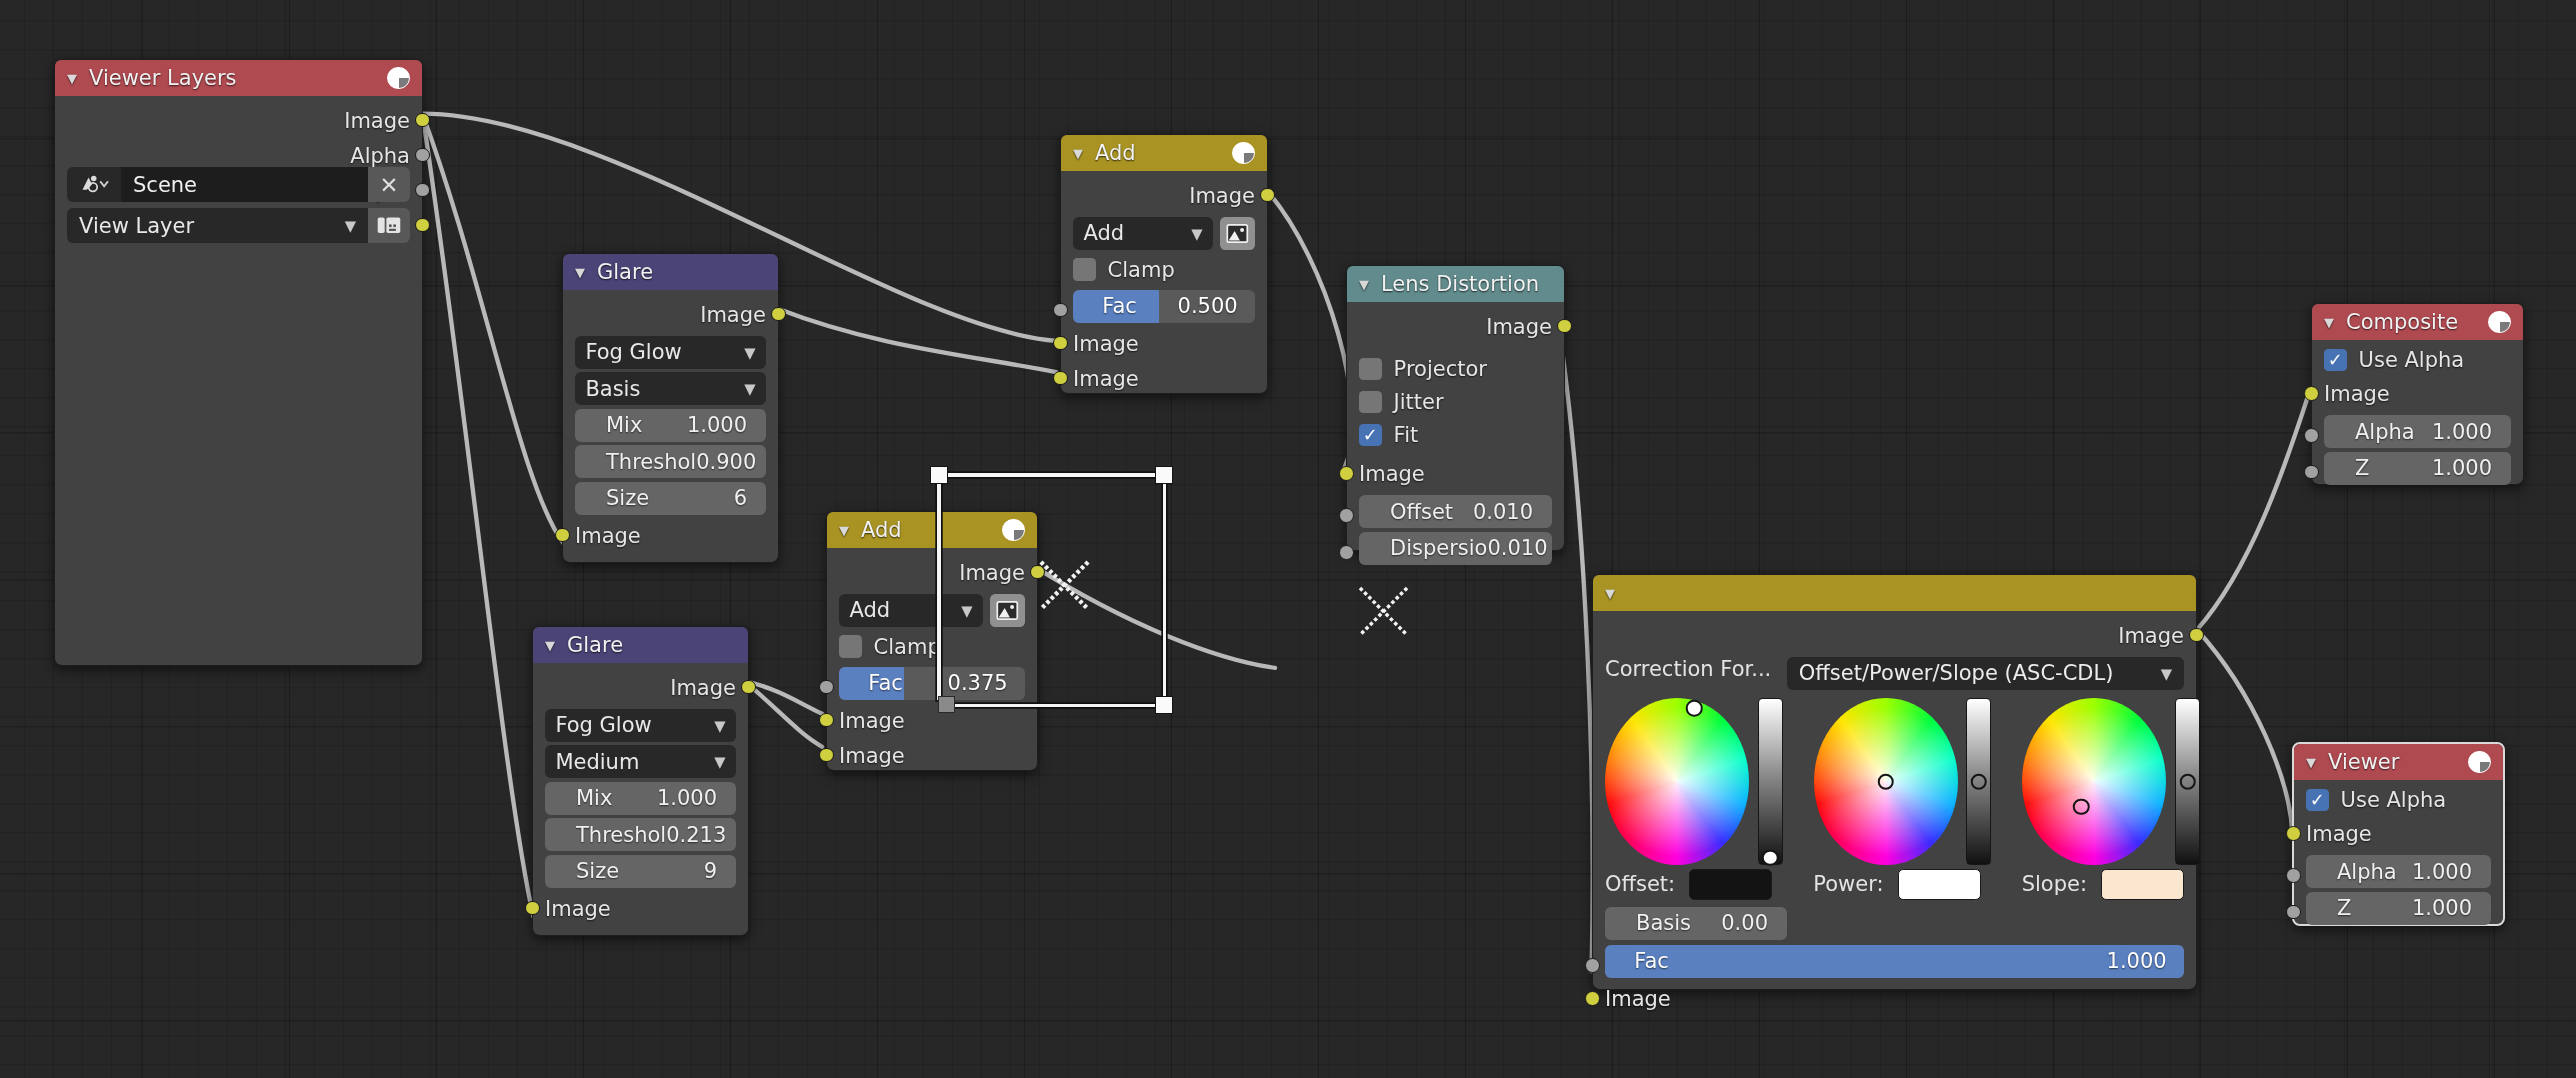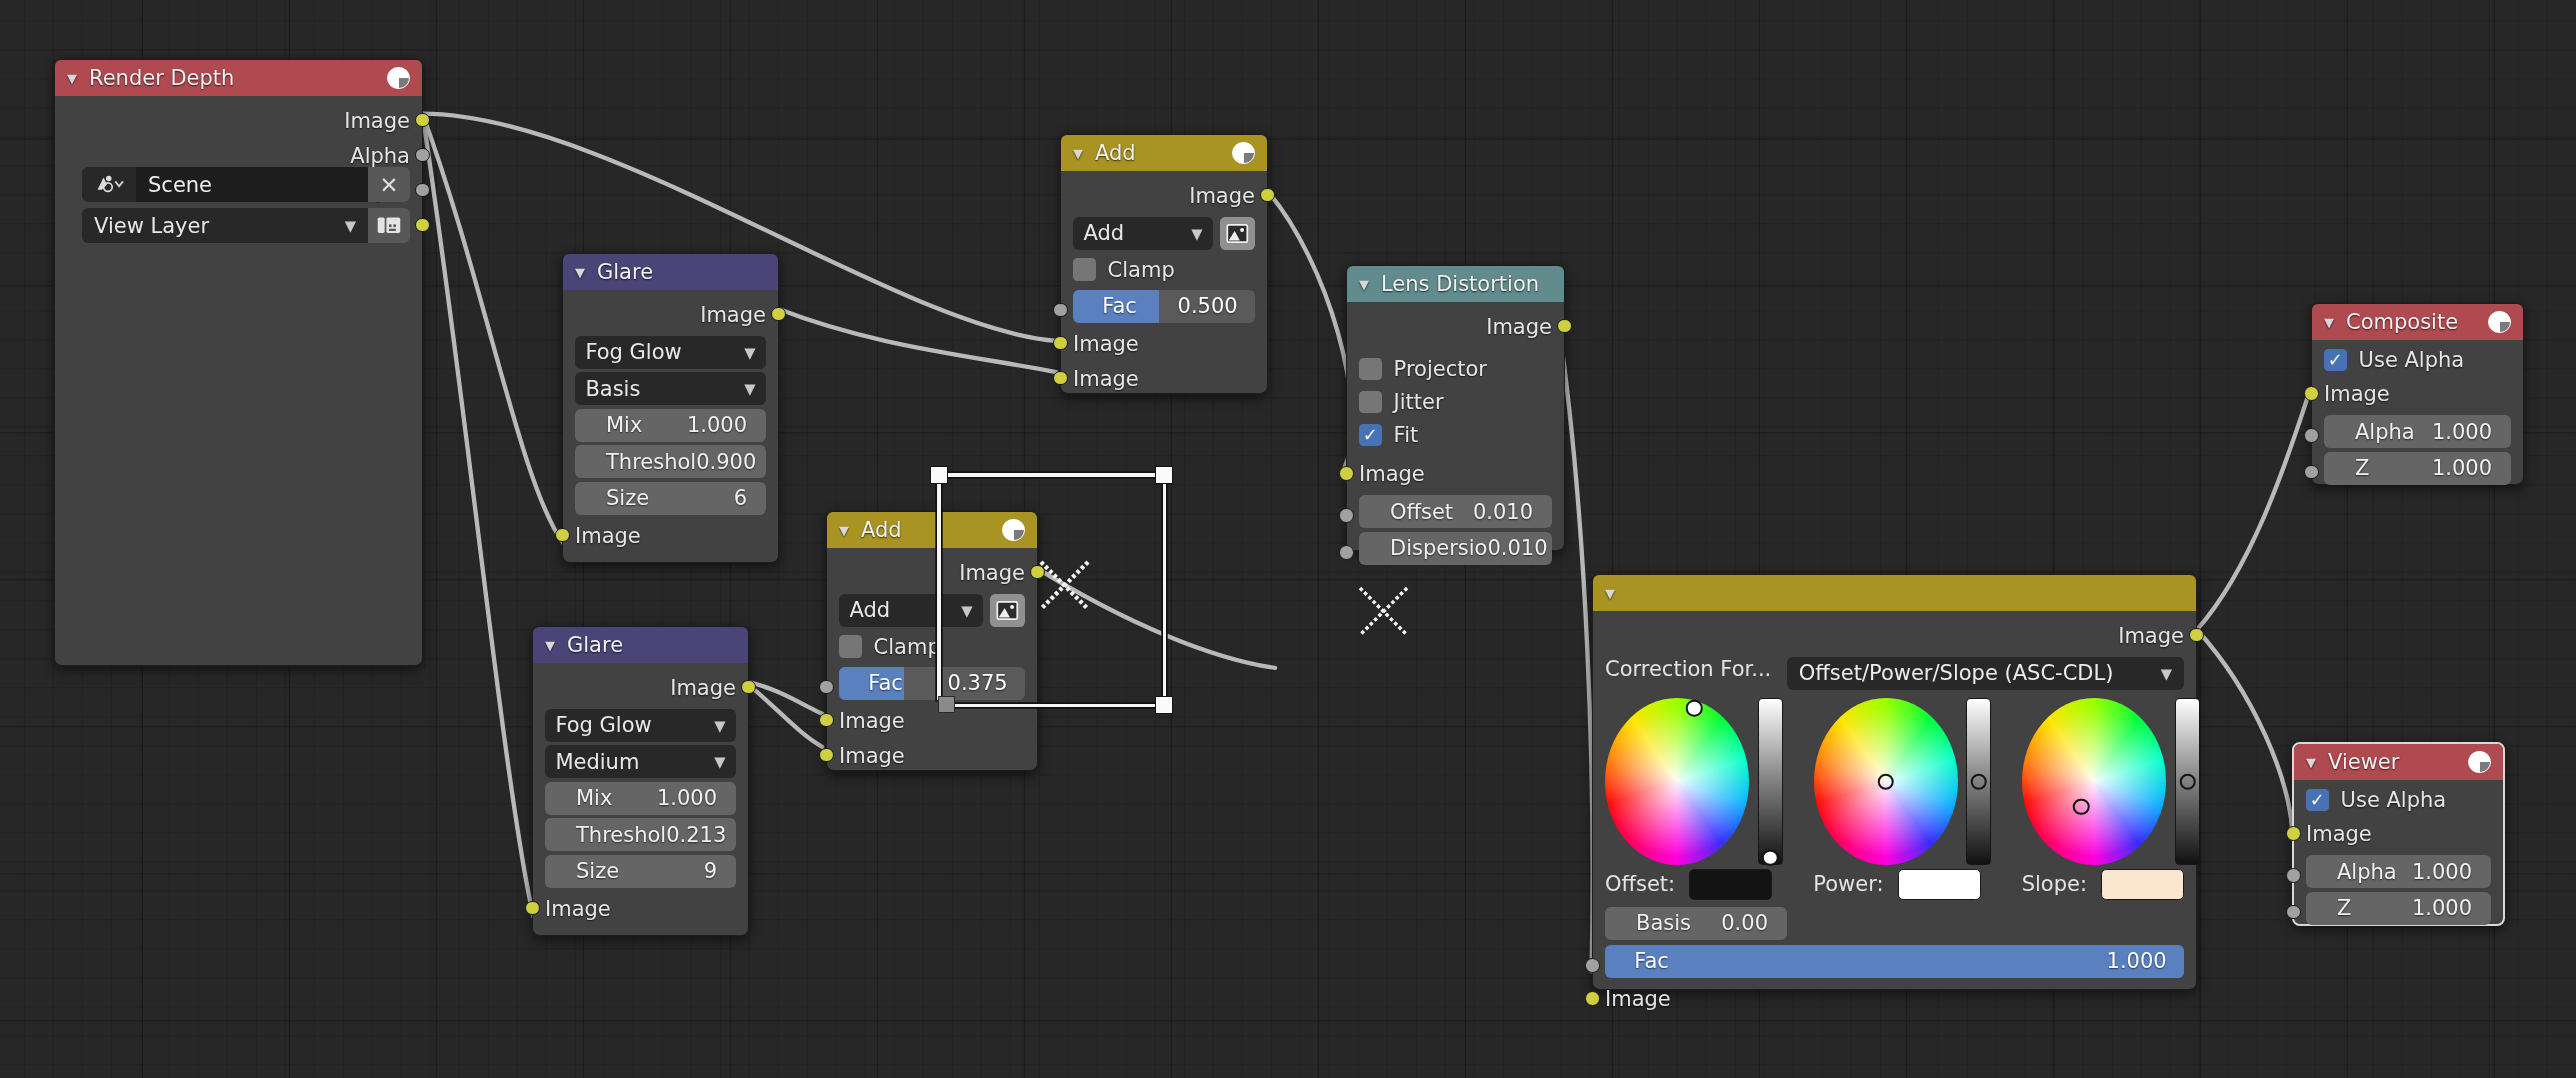--- a/index.html
+++ b/index.html
@@ -189,42 +189,42 @@
 
       <path d="M 2533,726 C 2600,650 2640,520 2662,454"></path>
 
       <path d="M 2533,726 C 2600,800 2640,900 2643,960"></path>
     </g>
   </svg>
 
   <div class="node" style="left:54px; top:59px; width:369px; height:607px;">
     <div class="hdr hdr-red">
       <span class="tri">▼</span>
-      <span class="name">Render Depth</span>
+      <span class="name">Viewer Layers</span>
       <span class="prev-icon"></span>
     </div>
     <div class="body">
       <div class="row out">
         <span class="lbl">Image</span>
         <span class="sock out img" style="top:9.5px;"></span>
       </div>
       <div class="row out">
         <span class="lbl">Alpha</span>
         <span class="sock out val" style="top:9.5px;"></span>
       </div>
       <div class="row out">
         <span class="lbl">Depth</span>
         <span class="sock out val" style="top:9.5px;"></span>
       </div>
       <div class="row out">
         <span class="lbl">Noisy Image</span>
         <span class="sock out img" style="top:9.5px;"></span>
       </div>
 
-      <div style="position:absolute; left:0; right:0; bottom:10.4px;padding-left:15px;">
+      <div style="position:absolute; left:0; right:0; bottom:10.4px;">
         <div class="scenerow">
           <div class="picker">
             <svg width="29.5" height="19" viewBox="0 0 34 22">
               <path d="M4 17 L11 3 L15 11 L9 17 Z" fill="#dcdcdc"></path>
               <circle cx="17" cy="4" r="3.2" fill="#dcdcdc"></circle>
               <circle cx="16" cy="14" r="5" fill="none" stroke="#dcdcdc" stroke-width="2"></circle>
               <path d="M25 8 l4 5 l4 -5" fill="none" stroke="#cfcfcf" stroke-width="2.2" stroke-linecap="round"></path>
             </svg>
           </div>
           <div class="fld">Scene</div>

